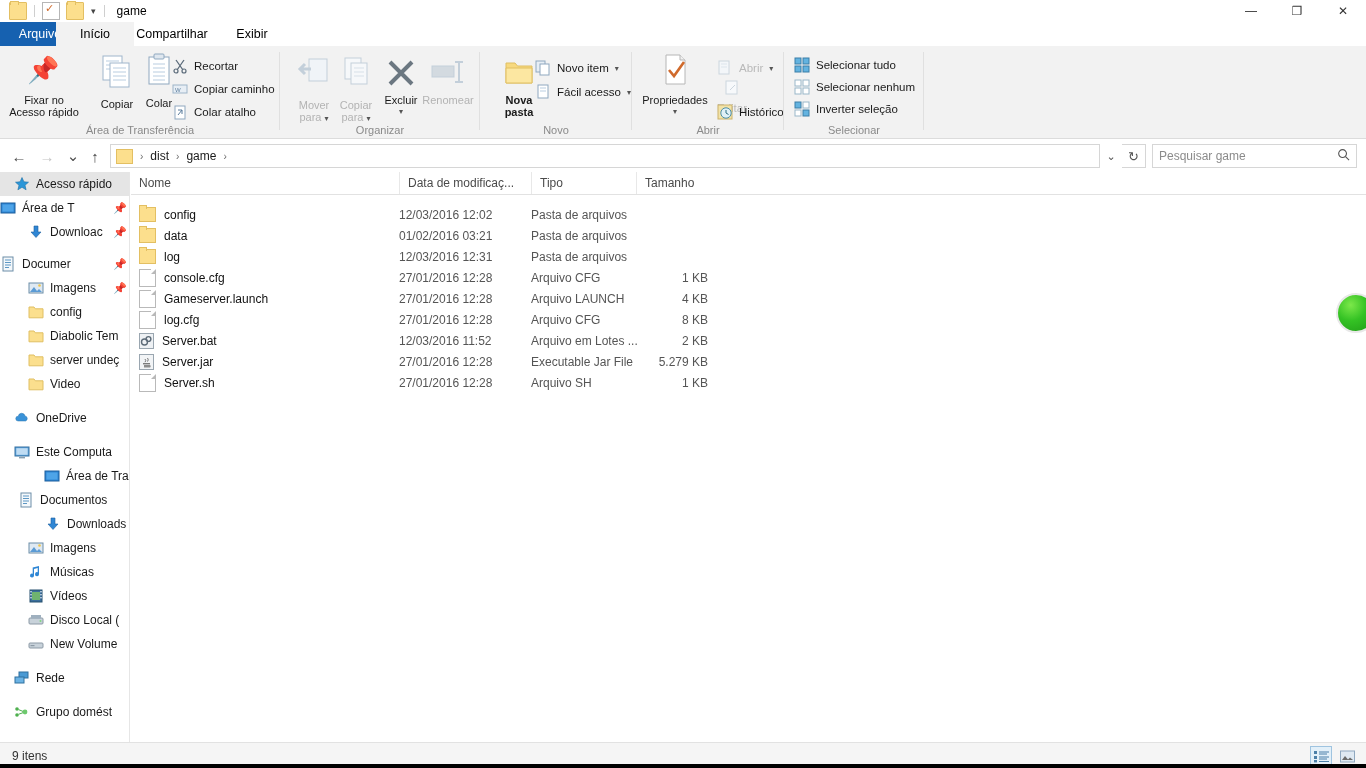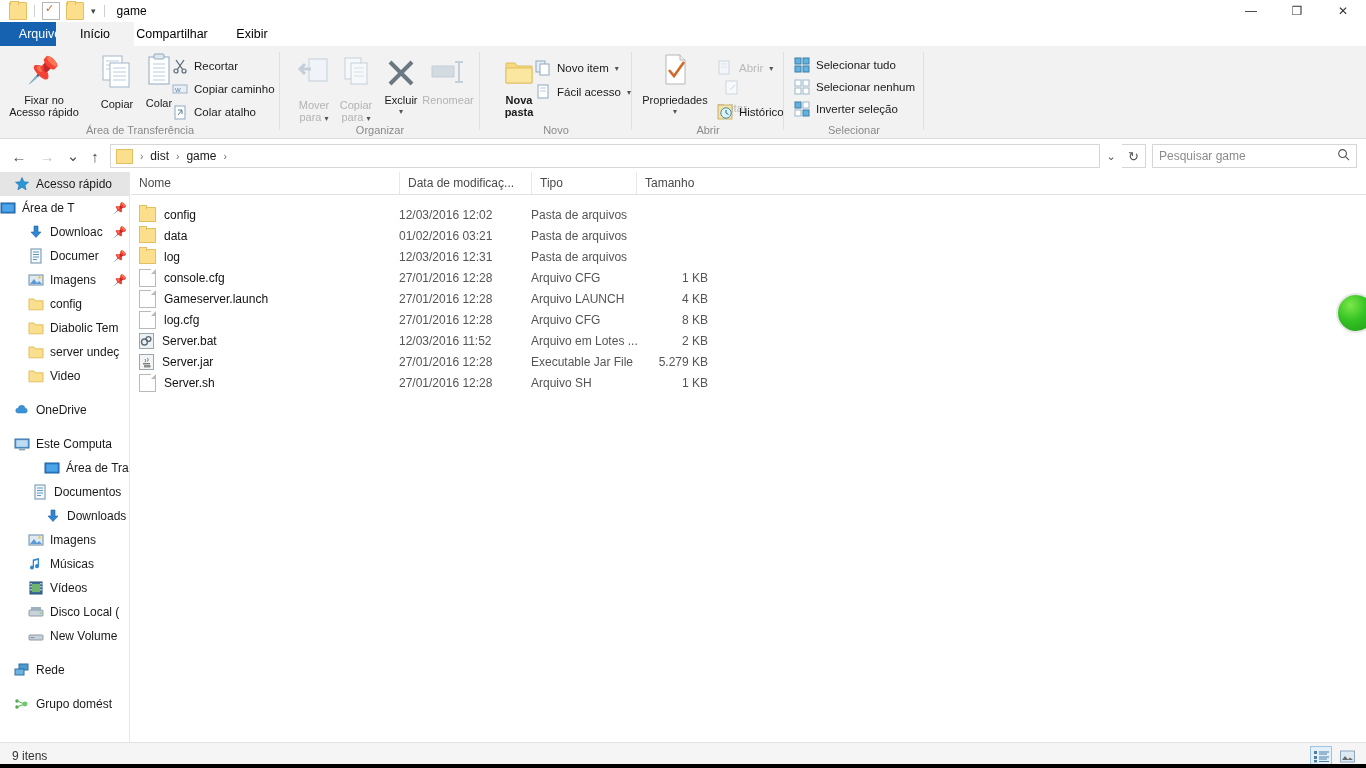--- a/index.html
+++ b/index.html
@@ -540,21 +540,21 @@
       <span>Área de T</span>
       <span class="nav-pin">📌</span>
     </div>
     <div class="nav-item" style="padding-left:28px;">
       <span class="nav-ico"><svg width="16" height="16" viewBox="0 0 16 16">
             <path d="M6 2 h4 v6 h3 l-5 5.5 L3 8 h3 Z" fill="#2f86d4" stroke="#1c5f9d" stroke-width="0.6"></path>
           </svg></span>
       <span>Downloac</span>
       <span class="nav-pin">📌</span>
     </div>
-    <div class="nav-item" style="padding-left:28px;">
+    <div class="nav-item" style="margin-top:8px;">
       <span class="nav-ico"><svg width="16" height="16" viewBox="0 0 16 16">
             <rect x="3" y="1" width="10" height="14" fill="#f4f8fb" stroke="#6c8ea8"></rect>
             <g stroke="#5d97c4">
               <line x1="5" y1="4" x2="11" y2="4"></line>
               <line x1="5" y1="6.5" x2="11" y2="6.5"></line>
               <line x1="5" y1="9" x2="11" y2="9"></line>
               <line x1="5" y1="11.5" x2="9" y2="11.5"></line>
             </g>
           </svg></span>
       <span>Documer</span>
@@ -613,21 +613,21 @@
           </svg></span>
       <span>Este Computa</span>
     </div>
     <div class="nav-item" style="margin-left:44px;">
       <span class="nav-ico"><svg width="16" height="16" viewBox="0 0 16 16">
             <rect x="1" y="3" width="14" height="10" fill="#2f86d4" stroke="#1c5f9d"></rect>
             <rect x="2.5" y="4.5" width="11" height="7" fill="#4ea4e8"></rect>
           </svg></span>
       <span>Área de Trab</span>
     </div>
-    <div class="nav-item" style="padding-left:32px;">
+    <div class="nav-item" style="padding-left:18px;">
       <span class="nav-ico"><svg width="16" height="16" viewBox="0 0 16 16">
             <rect x="3" y="1" width="10" height="14" fill="#f4f8fb" stroke="#6c8ea8"></rect>
             <g stroke="#5d97c4">
               <line x1="5" y1="4" x2="11" y2="4"></line>
               <line x1="5" y1="6.5" x2="11" y2="6.5"></line>
               <line x1="5" y1="9" x2="11" y2="9"></line>
               <line x1="5" y1="11.5" x2="9" y2="11.5"></line>
             </g>
           </svg></span>
       <span>Documentos</span>

